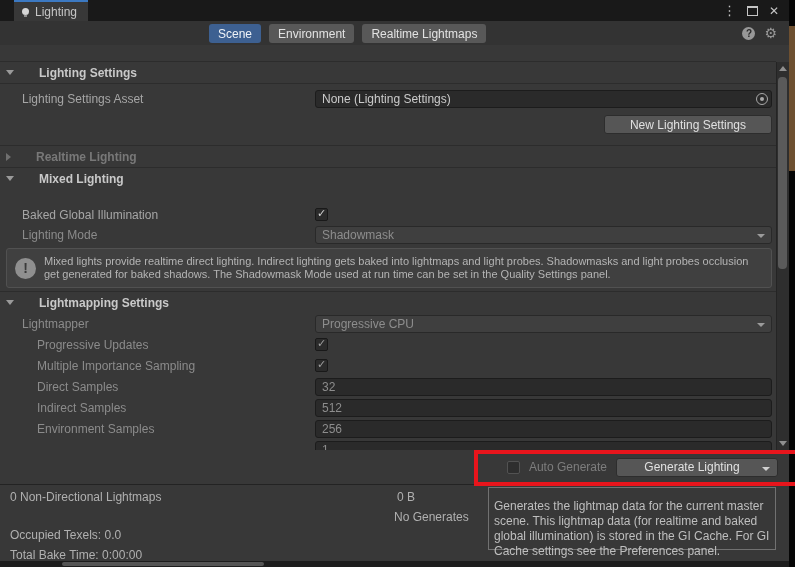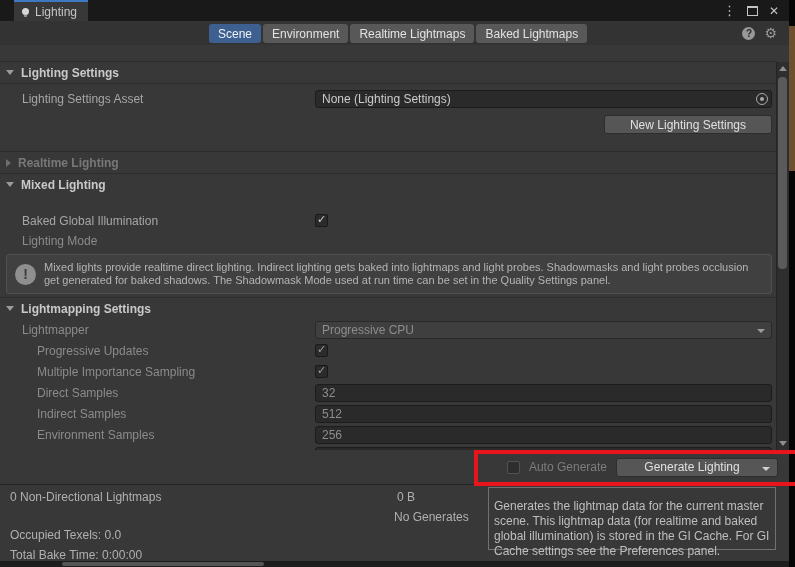--- a/index.html
+++ b/index.html
@@ -13,32 +13,32 @@
   .bulb{width:7px;height:7px;border-radius:50%;background:#d6d6d6;position:relative;flex:0 0 auto;}
   .bulb::after{content:"";position:absolute;left:2px;top:7px;width:3px;height:2px;background:#8f8f8f;}
   .doc-tab .ttl{color:#c6c6c6;}
   .tb-controls{position:absolute;right:10px;top:0;height:21px;display:flex;align-items:center;gap:11px;color:#c4c4c4;}
   .kebab{font-size:13px;line-height:13px;}
   .maxbox{width:9px;height:7px;border:1px solid #c4c4c4;border-top:2px solid #c4c4c4;}
   .closex{font-size:12px;}
 
   
   .toolbar{position:absolute;top:21px;left:0;width:789px;height:24px;background:#333333;}
-  .tabstrip{position:absolute;left:209px;top:3px;display:flex;gap:2px;}
+  .tabstrip{position:absolute;left:209px;top:3px;display:flex;gap:8px;}
   .seg{height:19px;padding:0 9px;background:#585858;color:#e2e2e2;display:flex;align-items:center;
     border-radius:3px;white-space:nowrap;}
   .seg.selected{background:#3d6091;color:#eef2f7;}
   .toolbar-icons{position:absolute;right:12px;top:5px;display:flex;gap:9px;align-items:center;}
   .help-ic{width:13px;height:13px;border-radius:50%;background:#989898;color:#2a2a2a;font-size:10px;
     font-weight:bold;display:flex;align-items:center;justify-content:center;}
   .gear-ic{color:#989898;font-size:14px;line-height:14px;}
 
   
   .content{position:absolute;top:45px;left:0;width:776px;height:405px;overflow:hidden;box-sizing:border-box;padding-top:16px;}
-  .sect-header{height:21px;border-top:1px solid #2c2c2c;display:flex;align-items:center;gap:7px;
+  .sect-header{height:21px;border-top:1px solid #2c2c2c;display:flex;align-items:center;gap:25px;
     padding-left:6px;font-weight:bold;color:#c9c9c9;}
   .sect-header.first{border-bottom:1px solid #2c2c2c;}
   .sect-header.disabled{color:#787878;}
   .tri{width:0;height:0;flex:0 0 auto;}
   .tri.down{border-left:4px solid transparent;border-right:4px solid transparent;border-top:5px solid #9a9a9a;}
   .tri.right{border-top:4px solid transparent;border-bottom:4px solid transparent;border-left:5px solid #6f6f6f;}
   .row{position:relative;height:20px;}
   .row .label{position:absolute;left:22px;top:3px;color:#a6a6a6;white-space:nowrap;}
   .row .label.dim{color:#8b8b8b;}
   .row .label.indent{left:37px;}
@@ -119,21 +119,20 @@
       <span class="maxbox"></span>
       <span class="closex">✕</span>
     </div>
   </div>
 
   <div class="toolbar">
     <div class="tabstrip">
       <div class="seg selected">Scene</div>
       <div class="seg">Environment</div>
       <div class="seg">Realtime Lightmaps</div>
-      <div class="seg">Baked Lightmaps</div>
     </div>
     <div class="toolbar-icons">
       <span class="help-ic">?</span>
       <span class="gear-ic">⚙</span>
     </div>
   </div>
 
   <div class="content">
 
     <div class="sect-header first">
@@ -144,37 +143,38 @@
     <div class="row" style="margin-top:5px">
       <span class="label">Lighting Settings Asset</span>
       <div class="ctrl objfield">None (Lighting Settings)</div>
       <span class="picker" style="right:8px;top:4px"></span>
     </div>
 
     <div class="btnrow">
       <div class="btn newset-btn">New Lighting Settings</div>
     </div>
 
-    <div class="sect-header disabled" style="margin-top:17px">
+    <div class="sect-header disabled" style="margin-top:11px">
       <span class="tri right"></span>
       <span>Realtime Lighting</span>
     </div>
 
     <div class="sect-header">
       <span class="tri down"></span>
       <span>Mixed Lighting</span>
     </div>
 
     <div class="row" style="margin-top:16px">
       <span class="label">Baked Global Illumination</span>
       <span class="checkbox checked"></span>
     </div>
 
     <div class="row">
       <span class="label dim">Lighting Mode</span>
+      <div class="ctrl dropdown">Shadowmask</div>
     </div>
 
     <div class="helpbox">
       <span class="info-ic">!</span>
       <span class="helptext">Mixed lights provide realtime direct lighting. Indirect lighting gets baked into lightmaps and light probes. Shadowmasks and light probes occlusion get generated for baked shadows. The Shadowmask Mode used at run time can be set in the Quality Settings panel.</span>
     </div>
 
     <div class="sect-header" style="margin-top:3px">
       <span class="tri down"></span>
       <span>Lightmapping Settings</span>

